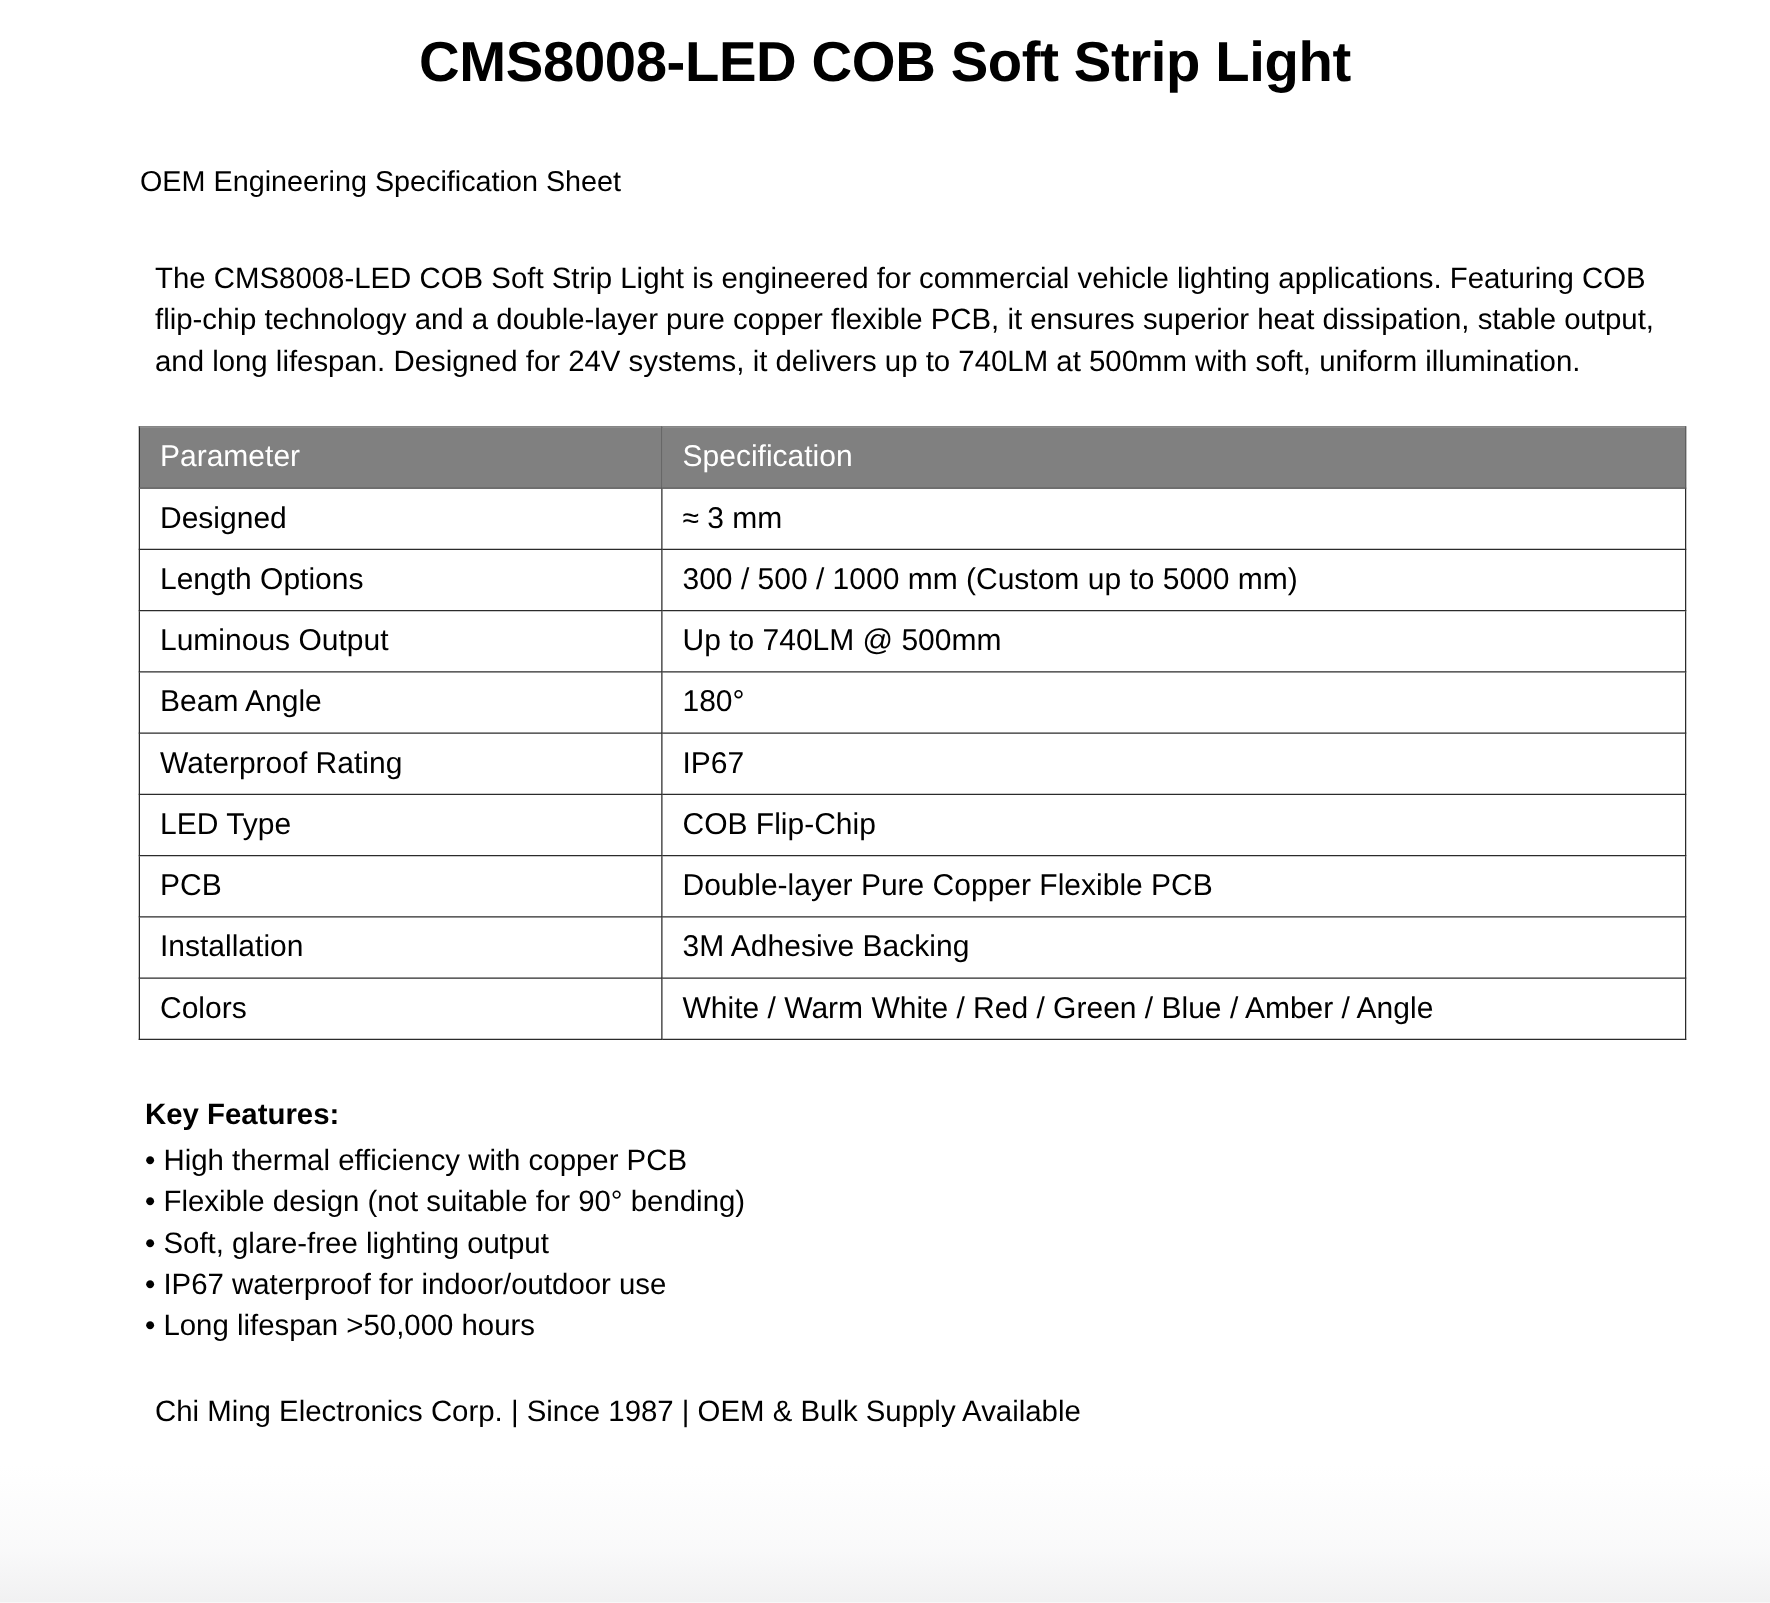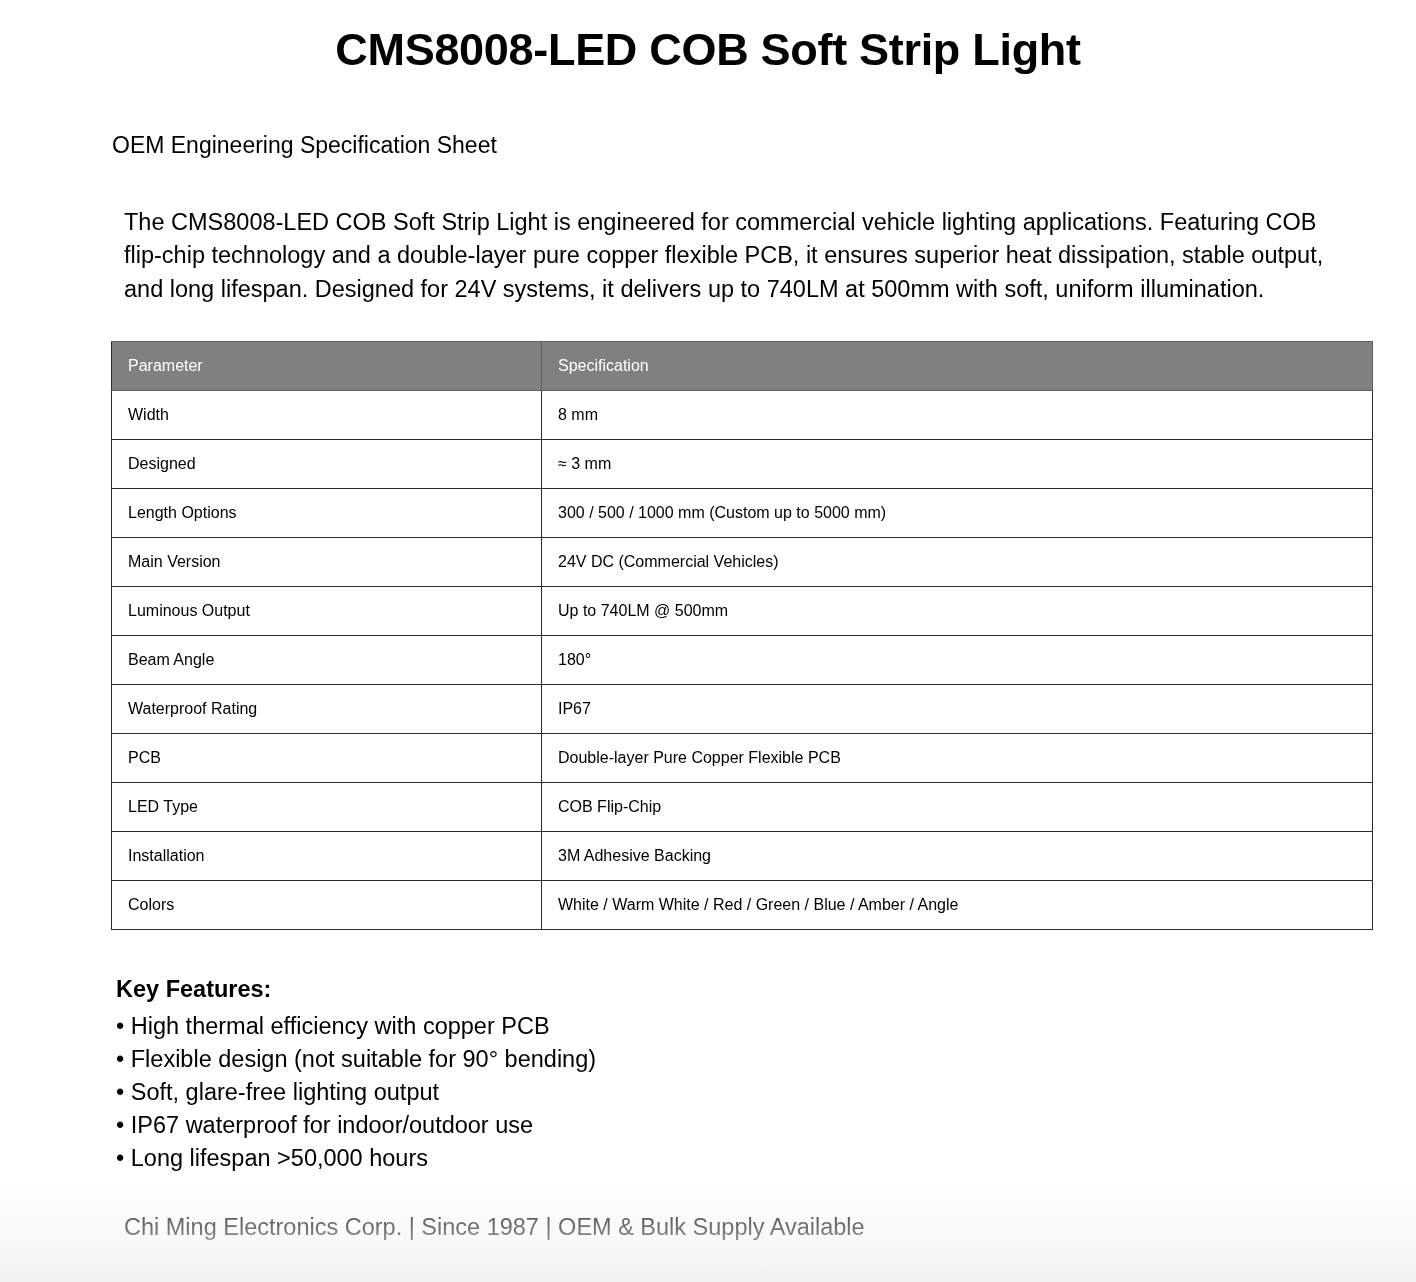--- a/index.html
+++ b/index.html
@@ -63,24 +63,24 @@
   table.spec-table {
     border-collapse: collapse;
     margin-left: 111px;
     margin-top: 35px;
     width: 1203px;
     table-layout: fixed;
   }
   table.spec-table th,
   table.spec-table td {
     border: 1.5px solid #2b2b2b;
-    font-size: 16px;
+    font-size: 24px;
     font-weight: normal;
     text-align: left;
-    padding: 6px 12px 6px 16px;
+    padding: 6px 0 6px 16px;
     height: 36px;
     vertical-align: middle;
     line-height: 1.1;
   }
   table.spec-table thead th {
     background: #808080;
     color: #ffffff;
     border-color: #5f5f5f;
   }
   table.spec-table thead th.col-param { border-left-color: #2b2b2b; }
@@ -129,54 +129,46 @@
 
   <table class="spec-table">
     <thead>
       <tr>
         <th class="col-param">Parameter</th>
         <th class="col-spec">Specification</th>
       </tr>
     </thead>
     <tbody>
       <tr>
-        <td class="col-param">Width</td>
-        <td class="col-spec">8 mm</td>
-      </tr>
-      <tr>
         <td class="col-param">Designed</td>
         <td class="col-spec">≈ 3 mm</td>
       </tr>
       <tr>
         <td class="col-param">Length Options</td>
         <td class="col-spec">300 / 500 / 1000 mm (Custom up to 5000 mm)</td>
-      </tr>
-      <tr>
-        <td class="col-param">Main Version</td>
-        <td class="col-spec">24V DC (Commercial Vehicles)</td>
       </tr>
       <tr>
         <td class="col-param">Luminous Output</td>
         <td class="col-spec">Up to 740LM @ 500mm</td>
       </tr>
       <tr>
         <td class="col-param">Beam Angle</td>
         <td class="col-spec">180°</td>
       </tr>
       <tr>
         <td class="col-param">Waterproof Rating</td>
         <td class="col-spec">IP67</td>
       </tr>
       <tr>
+        <td class="col-param">LED Type</td>
+        <td class="col-spec">COB Flip-Chip</td>
+      </tr>
+      <tr>
         <td class="col-param">PCB</td>
         <td class="col-spec">Double-layer Pure Copper Flexible PCB</td>
-      </tr>
-      <tr>
-        <td class="col-param">LED Type</td>
-        <td class="col-spec">COB Flip-Chip</td>
       </tr>
       <tr>
         <td class="col-param">Installation</td>
         <td class="col-spec">3M Adhesive Backing</td>
       </tr>
       <tr>
         <td class="col-param">Colors</td>
         <td class="col-spec">White / Warm White / Red / Green / Blue / Amber / Angle</td>
       </tr>
     </tbody>

